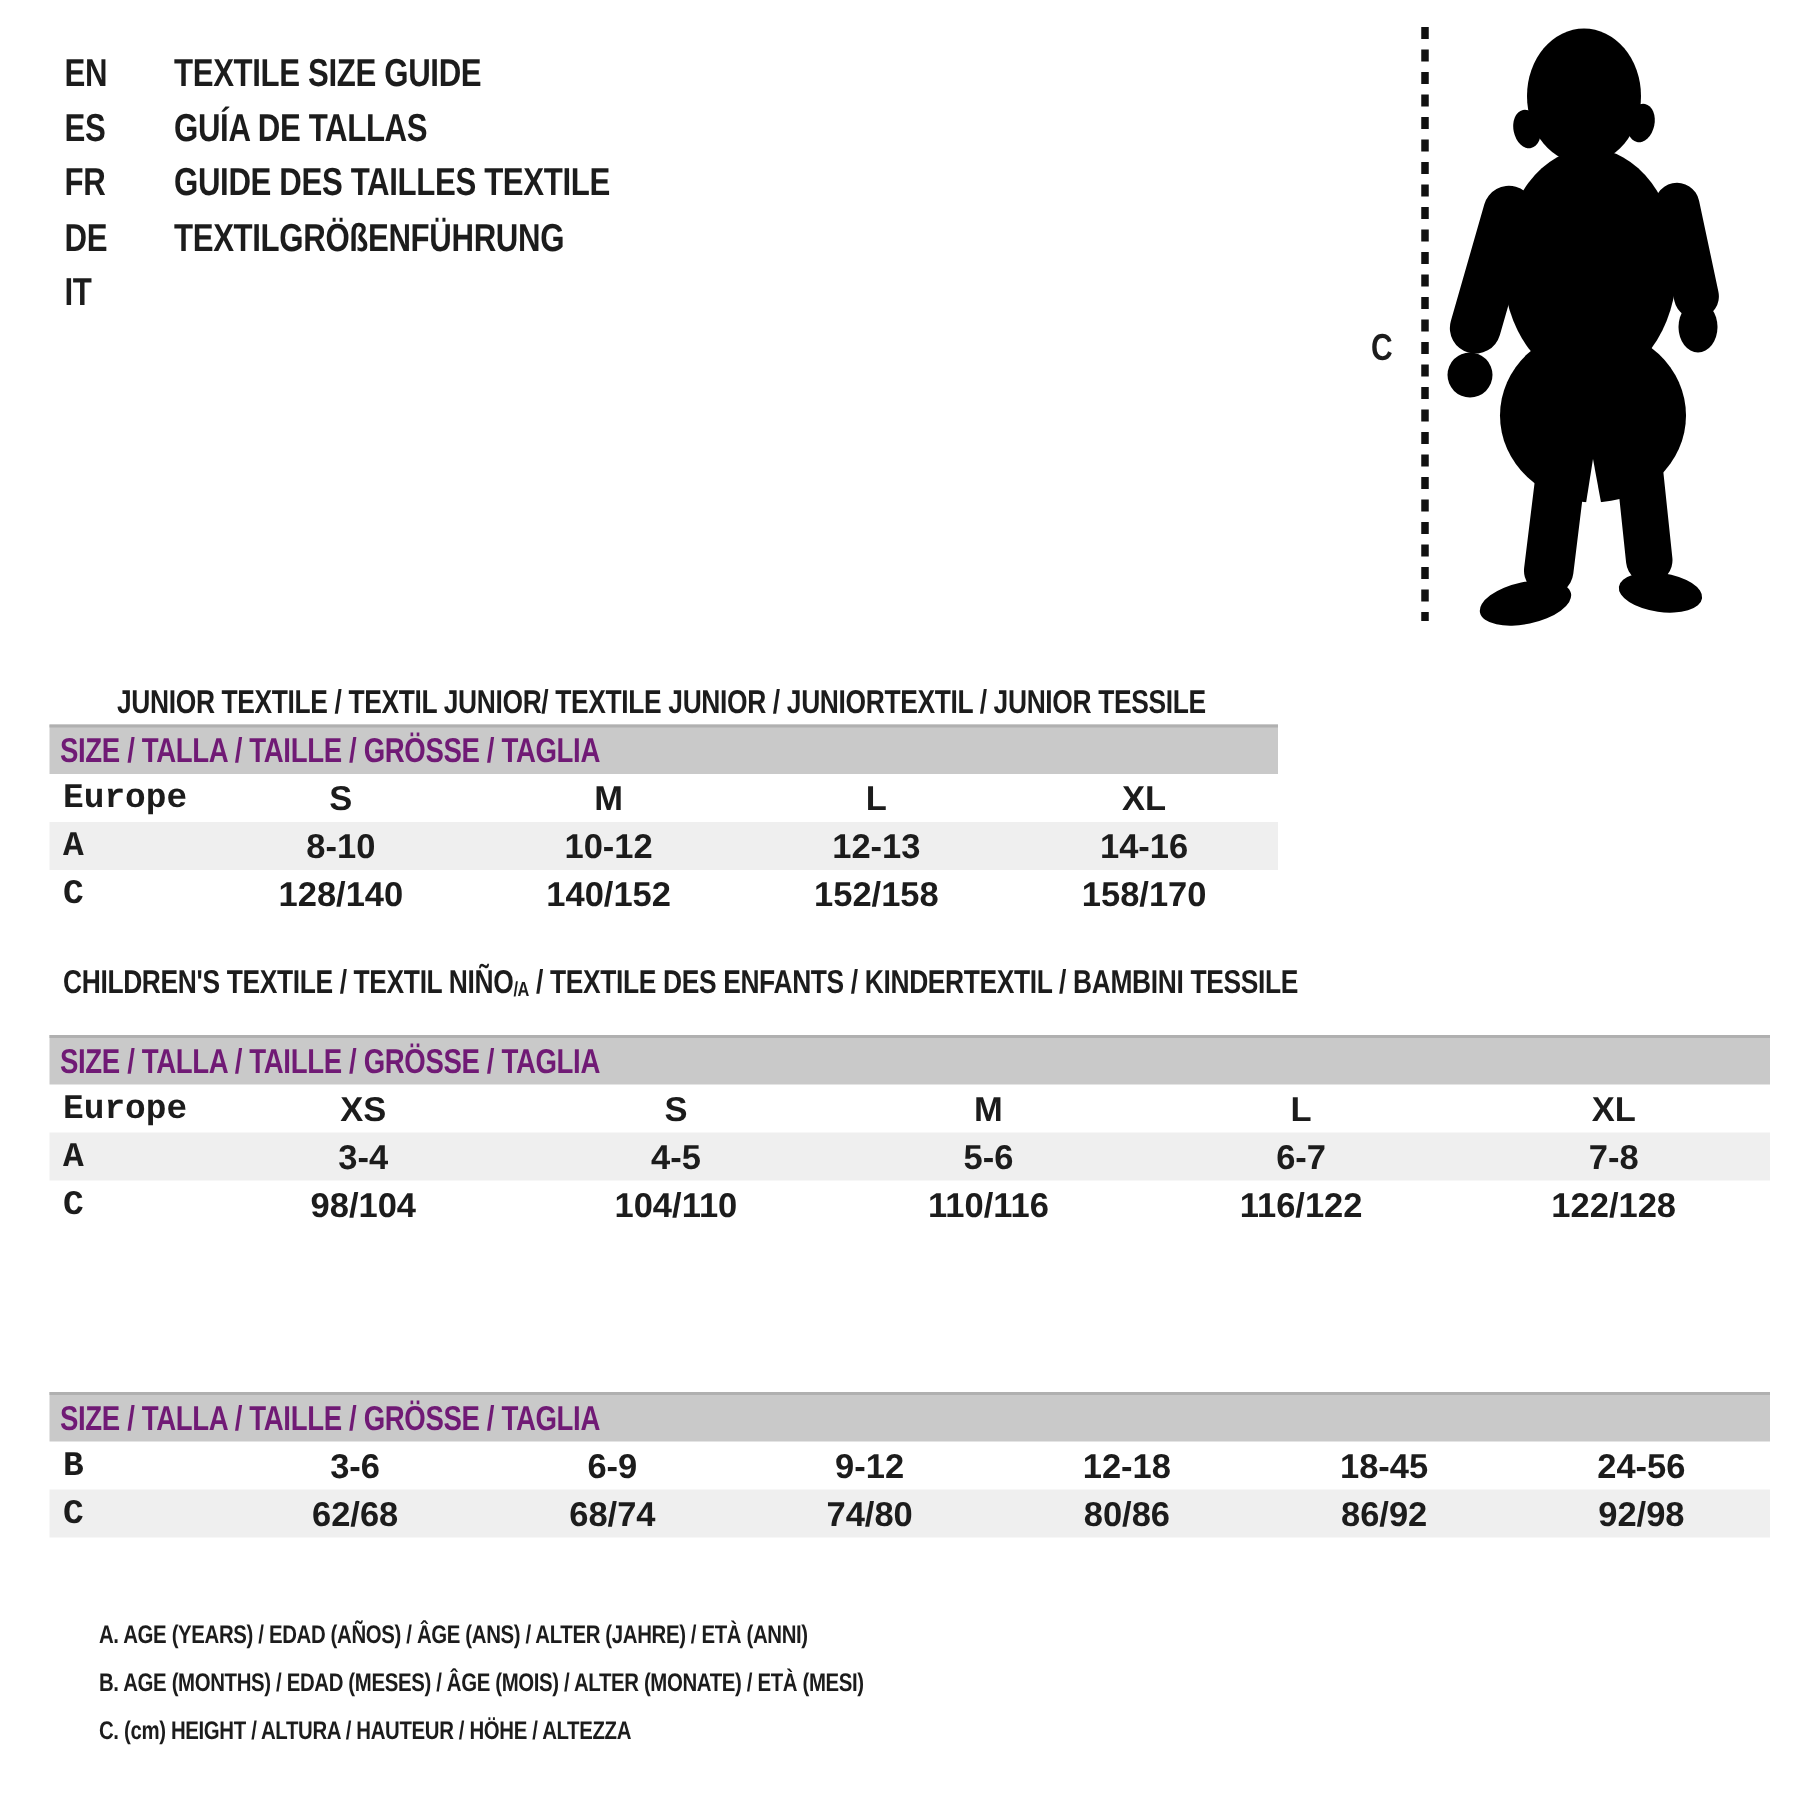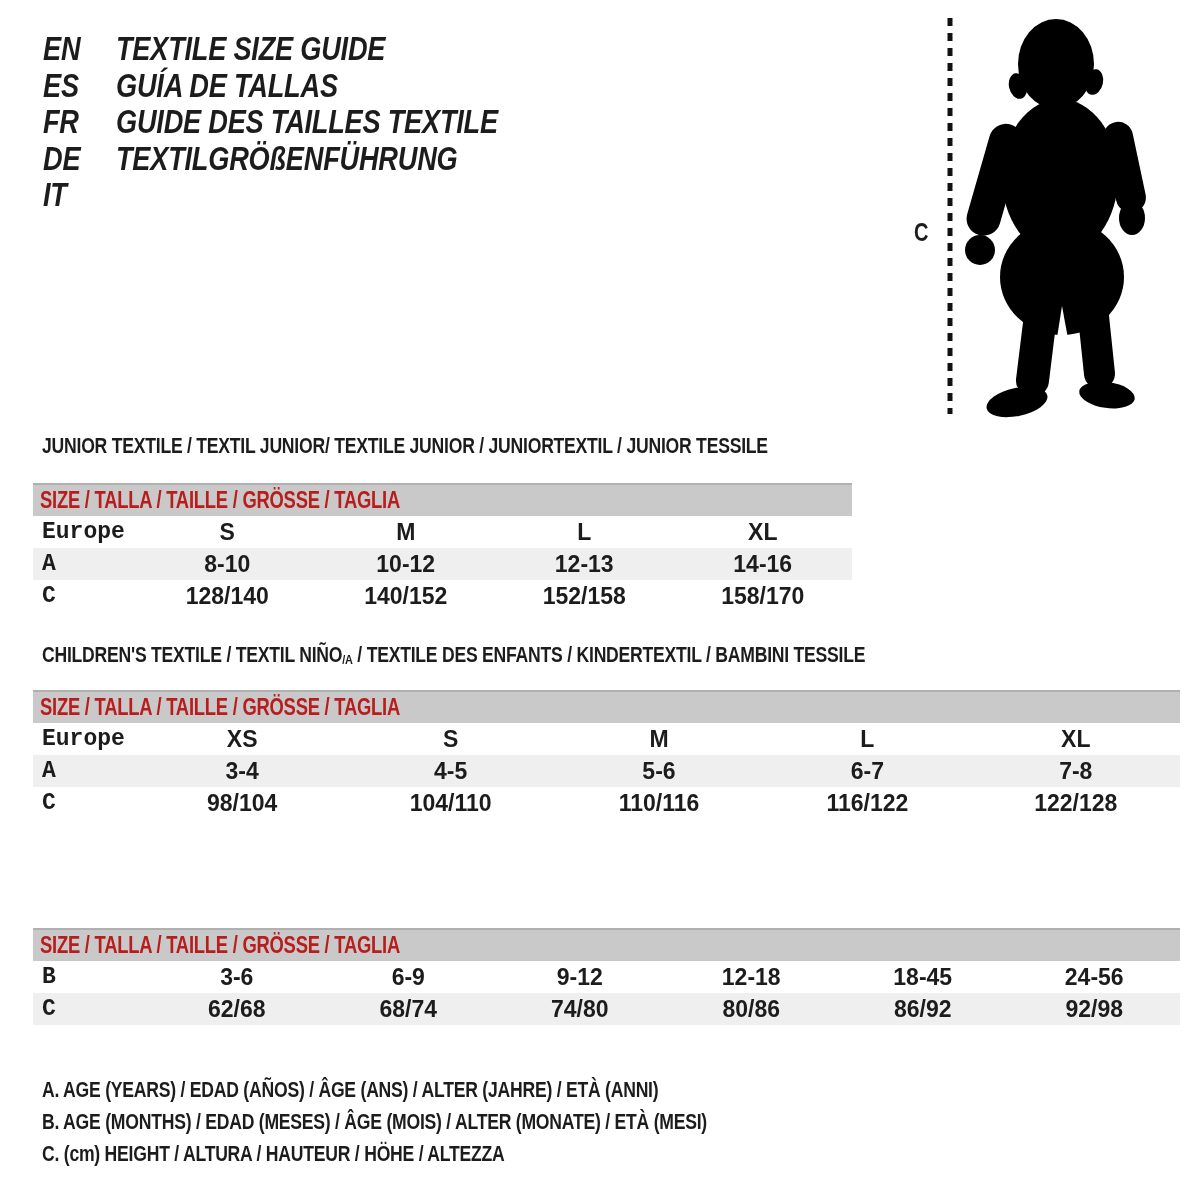--- a/index.html
+++ b/index.html
@@ -9,58 +9,58 @@
     font-family:"Liberation Sans","DejaVu Sans",sans-serif;
     font-weight:700; color:#1c1c1c;
   }
   .page { position:absolute; inset:0; }
 
   
   .cond { display:inline-block; transform:scaleX(0.8); transform-origin:0 50%; white-space:nowrap; letter-spacing:-0.3px; }
 
   
   .lang-block { position:absolute; left:43px; top:30px; }
-  .lang-row { display:flex; line-height:36.5px; font-size:34px;font-style:italic; }
+  .lang-row { display:flex; line-height:36.5px; font-size:26px; }
   .lang-row .code { width:73px; flex:0 0 73px; }
   .lang-row .title { flex:1; }
 
   
   .figure-svg { position:absolute; left:940px; top:12px; width:230px; height:406px; }
   .c-label { position:absolute; left:914px; top:218px; font-size:25px; }
 
   
   .sec-head { position:absolute; left:42px; font-size:22px; line-height:26px; font-weight:700; }
-  .junior-head   { top:433px; }
+  .junior-head   { top:455px;margin-left:36px; }
   .children-head { top:642px; }
   .babies-head   { top:842px; }
   .babies-head .hline { display:block; height:32px; line-height:32px; }
   .subsz { font-size:0.62em; position:relative; top:0.18em; }
 
   
   .size-table { position:absolute; left:33px; }
   .size-bar {
     height:33px; background:#c9c9c9; border-top:2px solid #b0b0b0;
     display:flex; align-items:center; padding-left:7px;
-    font-size:23px; color:#b91c1c;
+    font-size:23px; color:#701a75;
   }
   .t-row { display:grid; height:32px; align-items:center; font-size:23px; }
   .t-row .lbl { padding-left:9px; text-align:left;font-family:Liberation Mono, monospace; }
   .t-row .val { text-align:center; }
   .t-row.alt { background:#efefef; }
 
   .junior-t   { top:483px; width:819px; }
   .junior-t   .t-row { grid-template-columns:105px repeat(4,1fr); }
   .children-t { top:690px; width:1147px; }
   .children-t .t-row { grid-template-columns:105px repeat(5,1fr); }
   .babies-t   { top:928px; width:1147px; }
   .babies-t   .t-row { grid-template-columns:118px repeat(6,1fr); }
 
   
   .legend { position:absolute; left:42px; top:1074px; }
-  .legend-line { height:32px; line-height:32px; font-size:22px; }
+  .legend-line { height:32px; line-height:32px; font-size:17px;margin-left:24px; }
 </style>
 </head>
 <body>
 
 <div class="page">
 
   <div class="lang-block">
     <div class="lang-row">
       <span class="code"><span class="cond">EN</span></span>
       <span class="title"><span class="cond">TEXTILE SIZE GUIDE</span></span>

